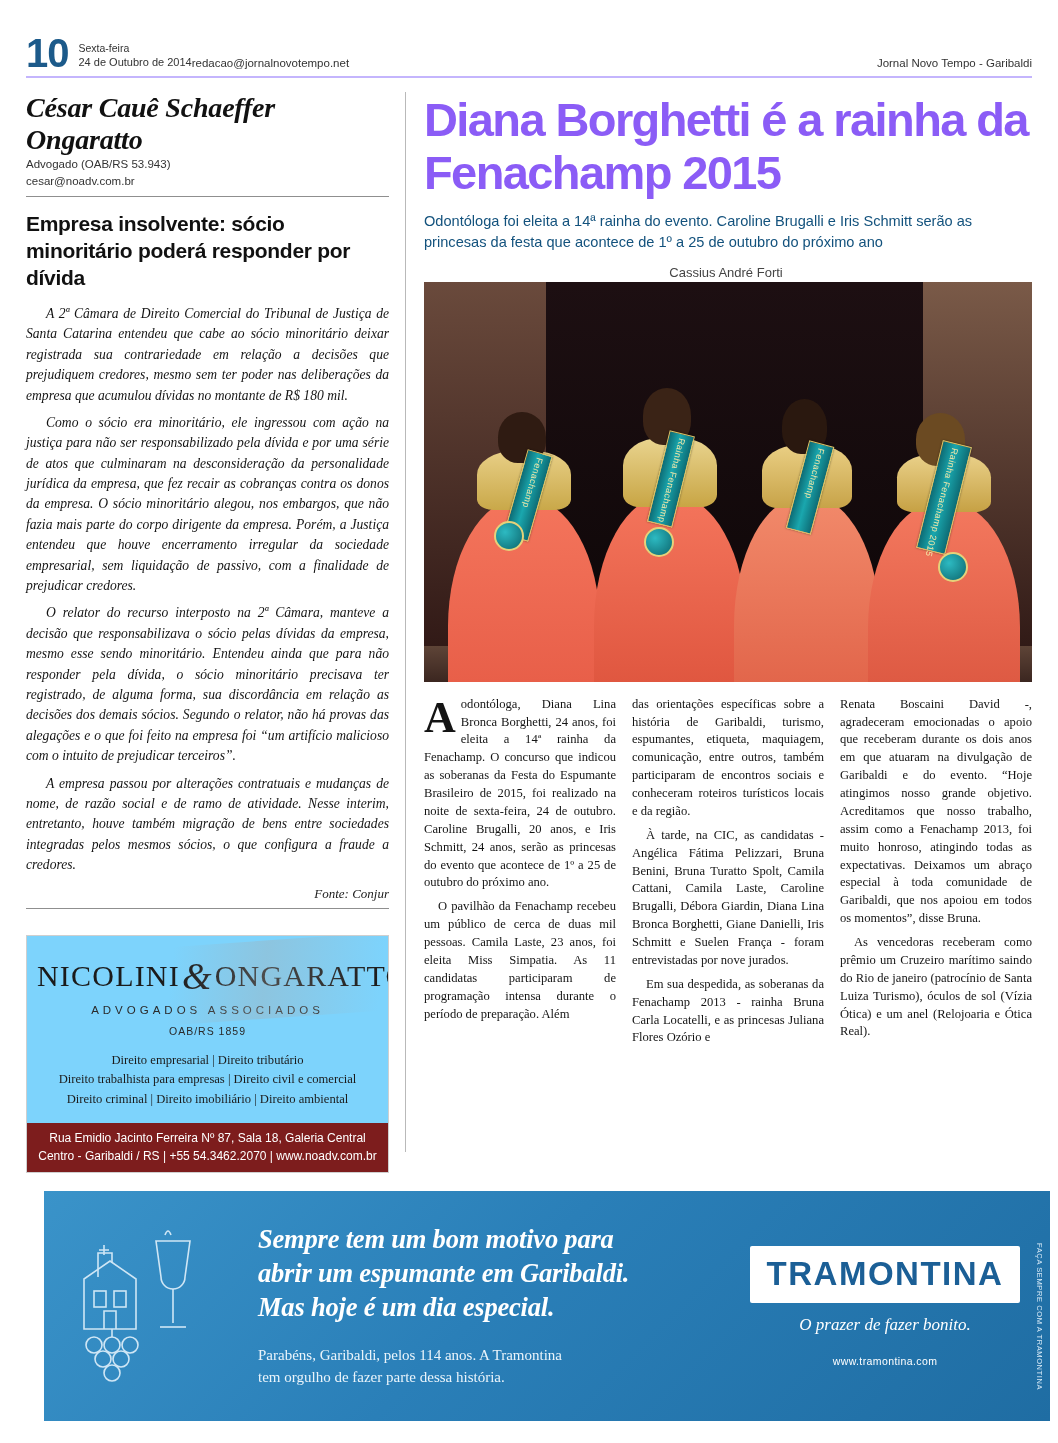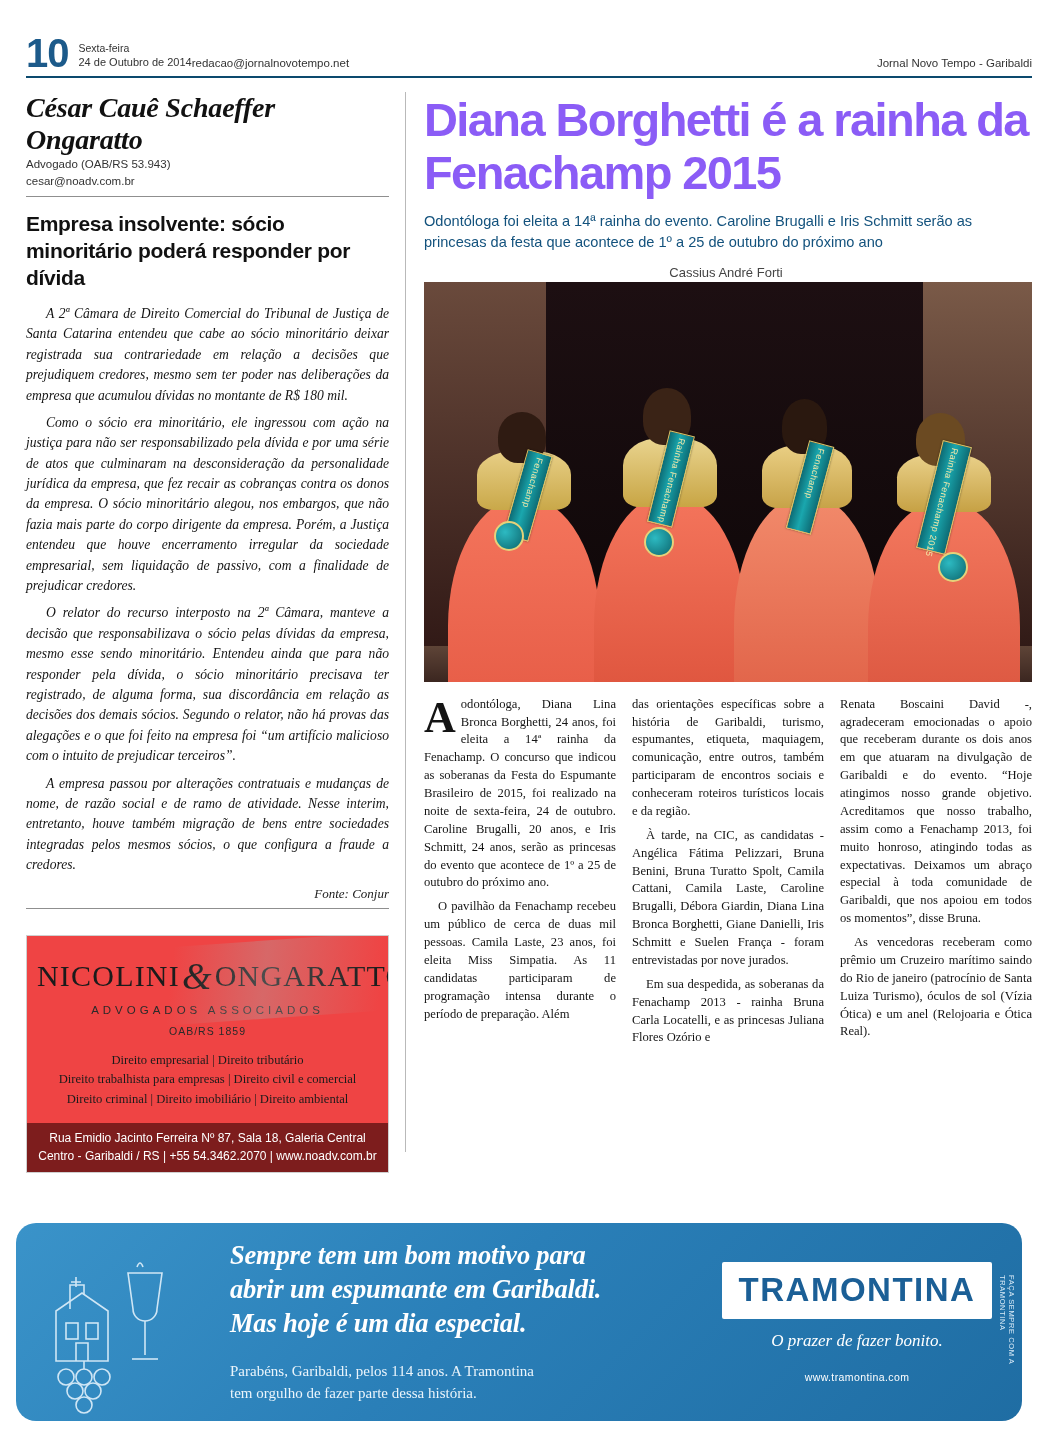--- a/index.html
+++ b/index.html
@@ -18,21 +18,21 @@
     width: 1058px;
     height: 1443px;
     padding: 22px 26px 0 26px;
   }
 
   
   .masthead {
     display: flex;
     align-items: flex-end;
     height: 56px;
-    border-bottom: 2px solid #0c4a6e;
+    border-bottom: 2px solid #c4b5fd;
     padding-bottom: 4px;
   }
   .page-number {
     font-family: "Liberation Sans", sans-serif;
     font-size: 40px;
     font-weight: bold;
     color: #1c5a8a;
     line-height: 0.95;
     letter-spacing: -1px;
     margin-right: 10px;
@@ -123,21 +123,21 @@
     text-align: right;
     margin-top: 10px;
     padding-bottom: 6px;
     border-bottom: 1px solid #8f8f8f;
   }
 
   
   .firm-ad {
     margin-top: 26px;
     border: 1px solid #cfcfcf;
-    background: #ef4444;
+    background: #7dd3fc;
     text-align: center;
     padding: 18px 10px 0 10px;
     position: relative;
     overflow: hidden;
   }
   .firm-ad:before {
     content: "";
     position: absolute;
     left: -40px; top: 8px;
     width: 460px; height: 78px;
@@ -282,30 +282,29 @@
     font-family: "Liberation Serif", serif;
     font-size: 44px;
     line-height: 0.8;
     font-weight: bold;
     padding: 4px 5px 0 0;
   }
 
   
   .bottom-ad {
     position: absolute;
-    left: 16px;
+    left: 44px;
     bottom: 22px;
     width: 1006px;
-    height: 198px;
+    height: 230px;
     background: linear-gradient(135deg,#3a93c9 0%,#2a7fb8 45%,#1f6da3 100%);
     color: #fff;
     display: flex;
     align-items: center;
     overflow: hidden;
-    border-radius: 20px;
   }
   .ad-art {
     width: 210px;
     height: 100%;
     position: relative;
     flex: none;
   }
   .ad-art svg { position:absolute; left: 26px; top: 28px; }
   .ad-copy { flex: 1; padding: 6px 10px 6px 4px; }
   .ad-head {

